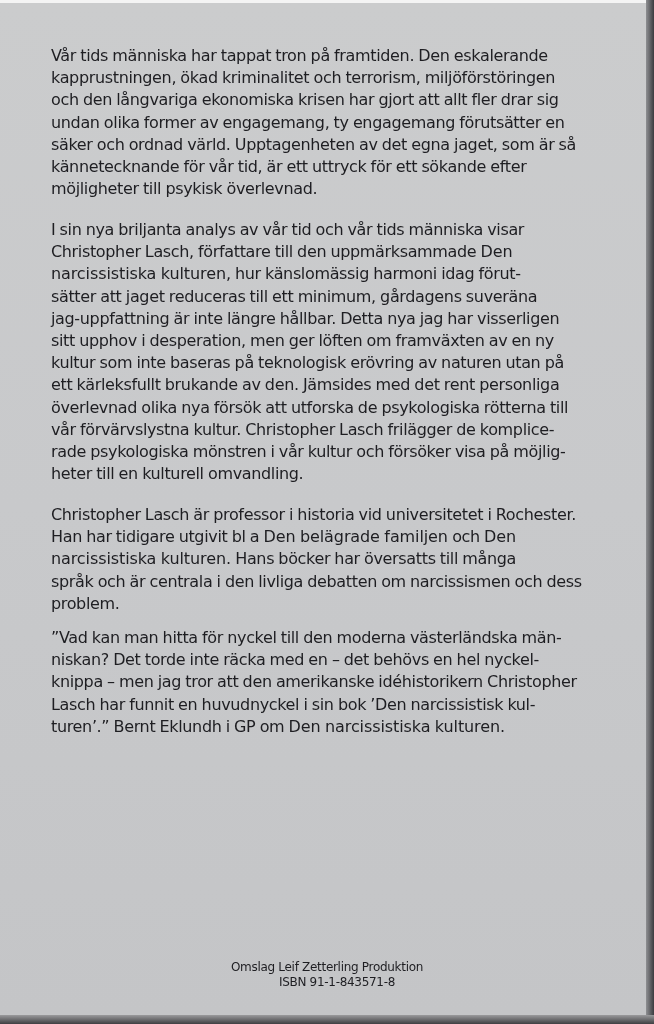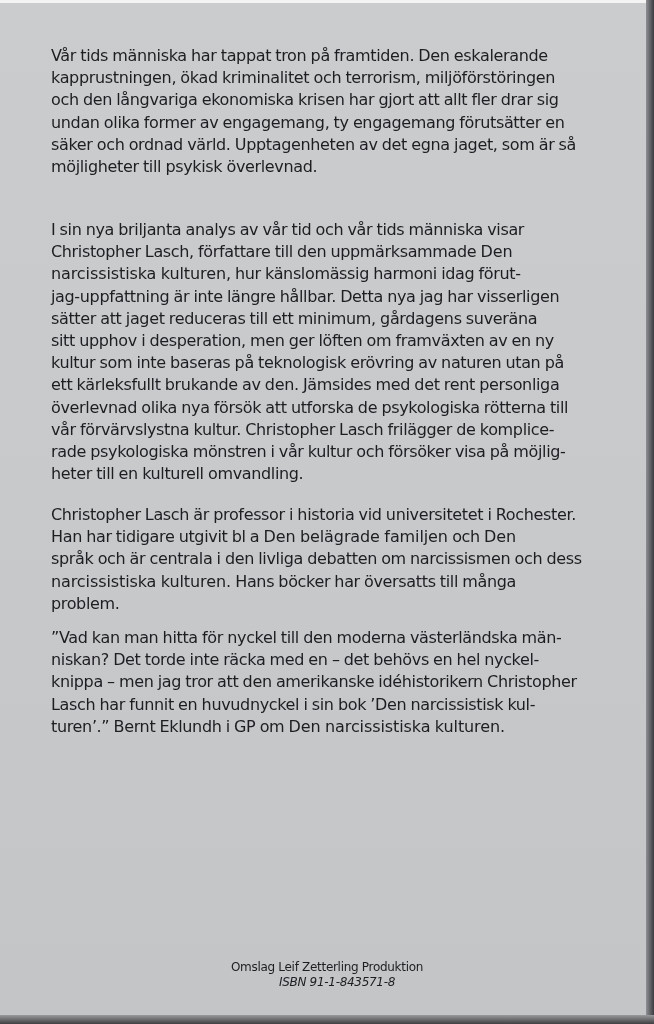--- a/index.html
+++ b/index.html
@@ -31,56 +31,57 @@
   #p1 { top: 45px; }
   #p2 { top: 219px; }
   #p3 { top: 504px; }
   #p4 { top: 627px; }
   .footer {
     position: absolute; left: 0; width: 654px; top: 960px;
     text-align: center; color: #1e1e22;
     font-size: 12px; line-height: 15px; letter-spacing: -0.3px;
   }
   .footer .line { display: block; }
-  .footer .isbn { padding-left: 20px; font-style: italic; }
+  .footer .isbn { padding-left: 20px; }
 </style>
 </head>
 <body>
 
 <div class="cover">
 
   <div class="text-block" id="p1">
     <span class="line">Vår tids människa har tappat tron på framtiden. Den eskalerande</span>
     <span class="line">kapprustningen, ökad kriminalitet och terrorism, miljöförstöringen</span>
     <span class="line">och den långvariga ekonomiska krisen har gjort att allt fler drar sig</span>
     <span class="line">undan olika former av engagemang, ty engagemang förutsätter en</span>
     <span class="line">säker och ordnad värld. Upptagenheten av det egna jaget, som är så</span>
+    <span class="line">kännetecknande för vår tid, är ett uttryck för ett sökande efter</span>
     <span class="line">möjligheter till psykisk överlevnad.</span>
   </div>
 
   <div class="text-block" id="p2">
     <span class="line"><span>I sin nya briljanta analys av vår tid och vår tids människa visar</span></span>
     <span class="line"><span>Christopher Lasch, författare till den uppmärksammade </span><b>Den</b></span>
     <span class="line"><b>narcissistiska kulturen</b><span>, hur känslomässig harmoni idag förut-</span></span>
+    <span class="line"><span>sätter att jaget reduceras till ett minimum, gårdagens suveräna</span></span>
     <span class="line"><span>jag-uppfattning är inte längre hållbar. Detta nya jag har visserligen</span></span>
-    <span class="line"><span>sätter att jaget reduceras till ett minimum, gårdagens suveräna</span></span>
     <span class="line"><span>sitt upphov i desperation, men ger löften om framväxten av en ny</span></span>
     <span class="line"><span>kultur som inte baseras på teknologisk erövring av naturen utan på</span></span>
     <span class="line"><span>ett kärleksfullt brukande av den. Jämsides med det rent personliga</span></span>
     <span class="line"><span>överlevnad olika nya försök att utforska de psykologiska rötterna till</span></span>
     <span class="line"><span>vår förvärvslystna kultur. Christopher Lasch frilägger de komplice-</span></span>
     <span class="line"><span>rade psykologiska mönstren i vår kultur och försöker visa på möjlig-</span></span>
     <span class="line"><span>heter till en kulturell omvandling.</span></span>
   </div>
 
   <div class="text-block" id="p3">
     <span class="line"><span>Christopher Lasch är professor i historia vid universitetet i Rochester.</span></span>
     <span class="line"><span>Han har tidigare utgivit bl a </span><b>Den belägrade familjen</b><span> och </span><b>Den</b></span>
+    <span class="line"><b>narcissistiska kulturen.</b><span> Hans böcker har översatts till många</span></span>
     <span class="line"><span>språk och är centrala i den livliga debatten om narcissismen och dess</span></span>
-    <span class="line"><b>narcissistiska kulturen.</b><span> Hans böcker har översatts till många</span></span>
     <span class="line"><span>problem.</span></span>
   </div>
 
   <div class="text-block" id="p4">
     <span class="line"><span>”Vad kan man hitta för nyckel till den moderna västerländska män-</span></span>
     <span class="line"><span>niskan? Det torde inte räcka med en – det behövs en hel nyckel-</span></span>
     <span class="line"><span>knippa – men jag tror att den amerikanske idéhistorikern Christopher</span></span>
     <span class="line"><span>Lasch har funnit en huvudnyckel i sin bok ’Den narcissistisk kul-</span></span>
     <span class="line"><span>turen’.” Bernt Eklundh i GP om </span><b>Den narcissistiska kulturen.</b></span>
   </div>

